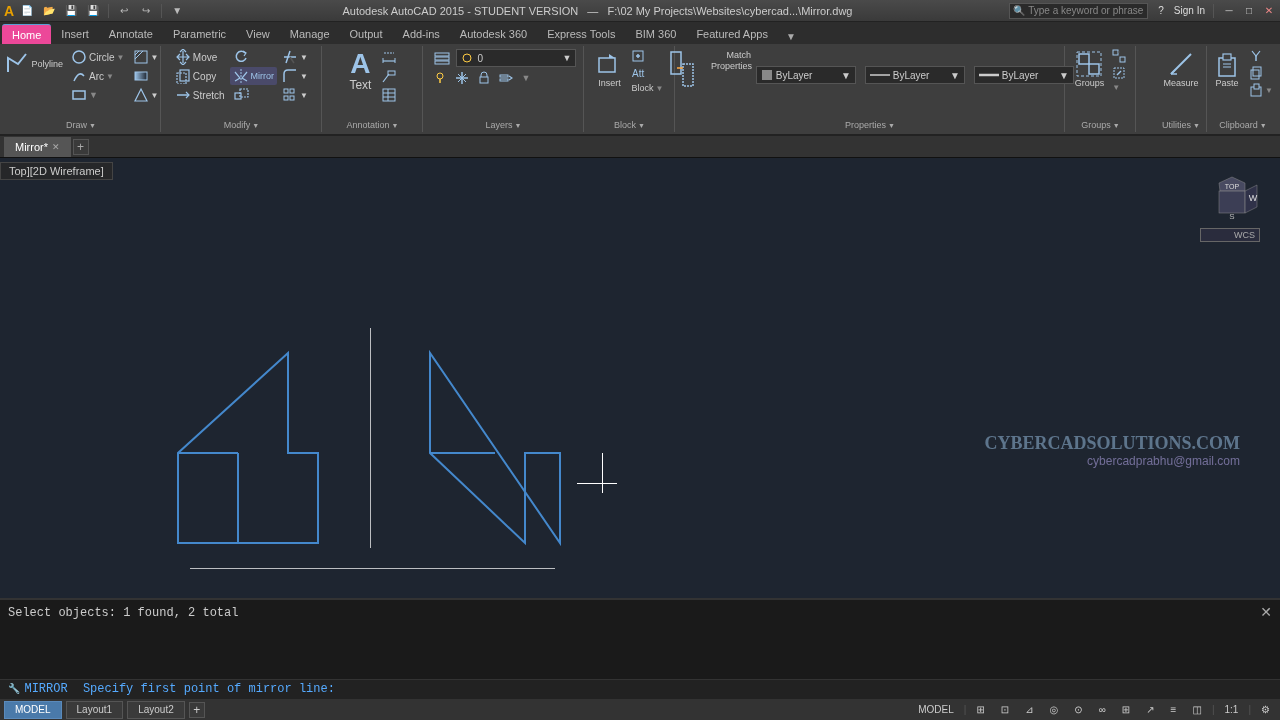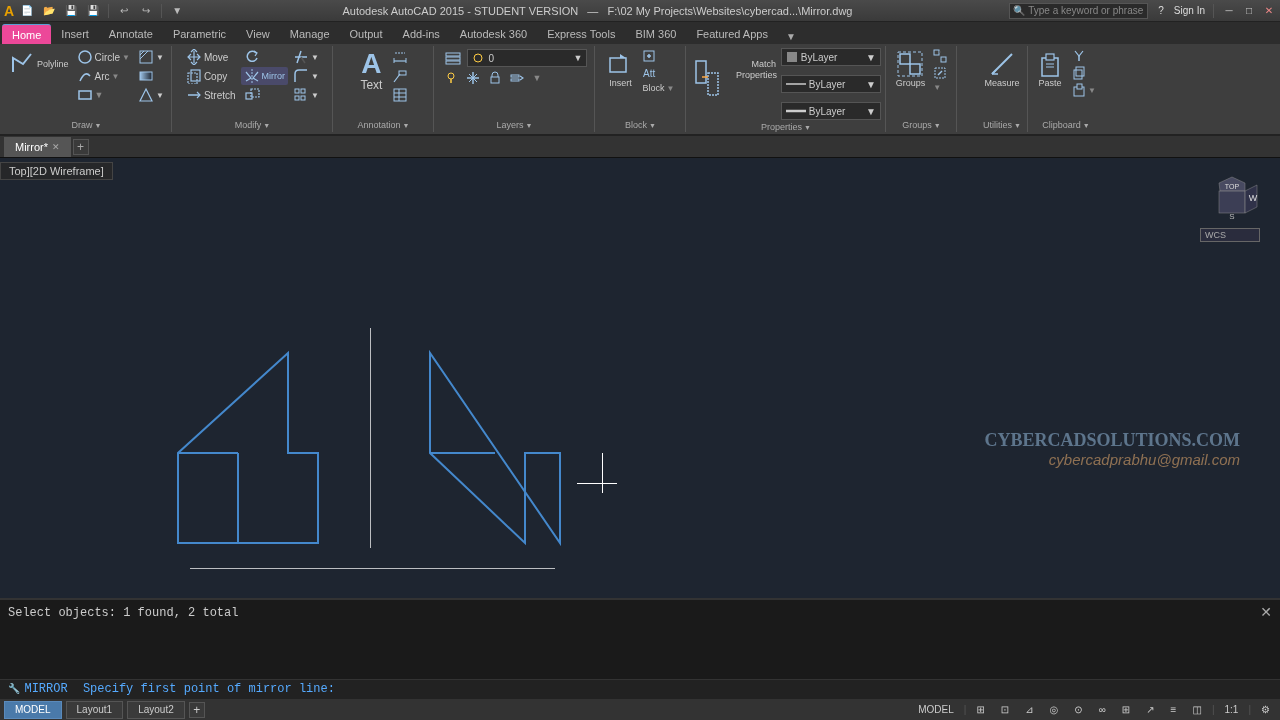--- a/index.html
+++ b/index.html
@@ -200,21 +200,21 @@
       height: 50px;
       position: relative;
       margin: 5px auto;
     }
     .nav-wcs {
       background: rgba(50,50,70,0.6);
       border: 1px solid #666;
       padding: 1px 4px;
       font-size: 9px;
       color: #aaa;
-      text-align: left;
+      text-align: right;
       margin-top: 2px;
     }
 
     
     .mirror-line {
       position: absolute;
       left: 370px;
       top: 170px;
       width: 1px;
       height: 220px;
@@ -331,21 +331,21 @@
 
     
     #watermark {
       position: absolute;
       bottom: 130px;
       right: 40px;
       text-align: right;
       opacity: 0.5;
     }
     #watermark div:first-child { font-size: 18px; color: #9dc4e8; font-weight: bold; font-family: Liberation Serif, serif; }
-    #watermark div:last-child { font-size: 15px; color: #fdba74; font-style: italic; }
+    #watermark div:last-child { font-size: 12px; color: #c4b5fd; }
 
     
     .shape-left {
       position: absolute;
       left: 178px;
       top: 195px;
     }
     .shape-right {
       position: absolute;
       left: 415px;
@@ -689,21 +689,21 @@
         <div style="display:flex;align-items:center;gap:2px;">
 
           <div class="ribbon-btn" style="flex-direction:row;align-items:flex-start;">
             <svg width="26" height="50" viewBox="0 0 26 50">
               <rect x="2" y="2" width="10" height="22" stroke="#9dc4e8" stroke-width="1.5" fill="none"></rect>
               <rect x="14" y="14" width="10" height="22" stroke="#9dc4e8" stroke-width="1.5" fill="none" stroke-dasharray="2,1"></rect>
               <path d="M8,18 L14,18" stroke="#ffaa44" stroke-width="1.5" marker-end="url(#arrow)"></path>
             </svg>
             <span style="font-size:9px;color:#ccc;max-width:40px;text-align:right;line-height:1.2;margin-left:16px;">Match Properties</span>
           </div>
-          <div style="display:flex;flex-direction:column;gap:9px;">
+          <div style="display:flex;gap:9px;">
             <div class="prop-dropdown">
               <svg width="12" height="12" viewBox="0 0 12 12">
                   <rect x="1" y="1" width="10" height="10" fill="#888"></rect>
                 </svg>
               &nbsp;<span>ByLayer</span>
               <span style="margin-left:auto;">▼</span>
             </div>
             <div class="prop-dropdown">
               <svg width="20" height="4" viewBox="0 0 20 4">
                   <line x1="0" y1="2" x2="20" y2="2" stroke="#ccc" stroke-width="1.5"></line>

